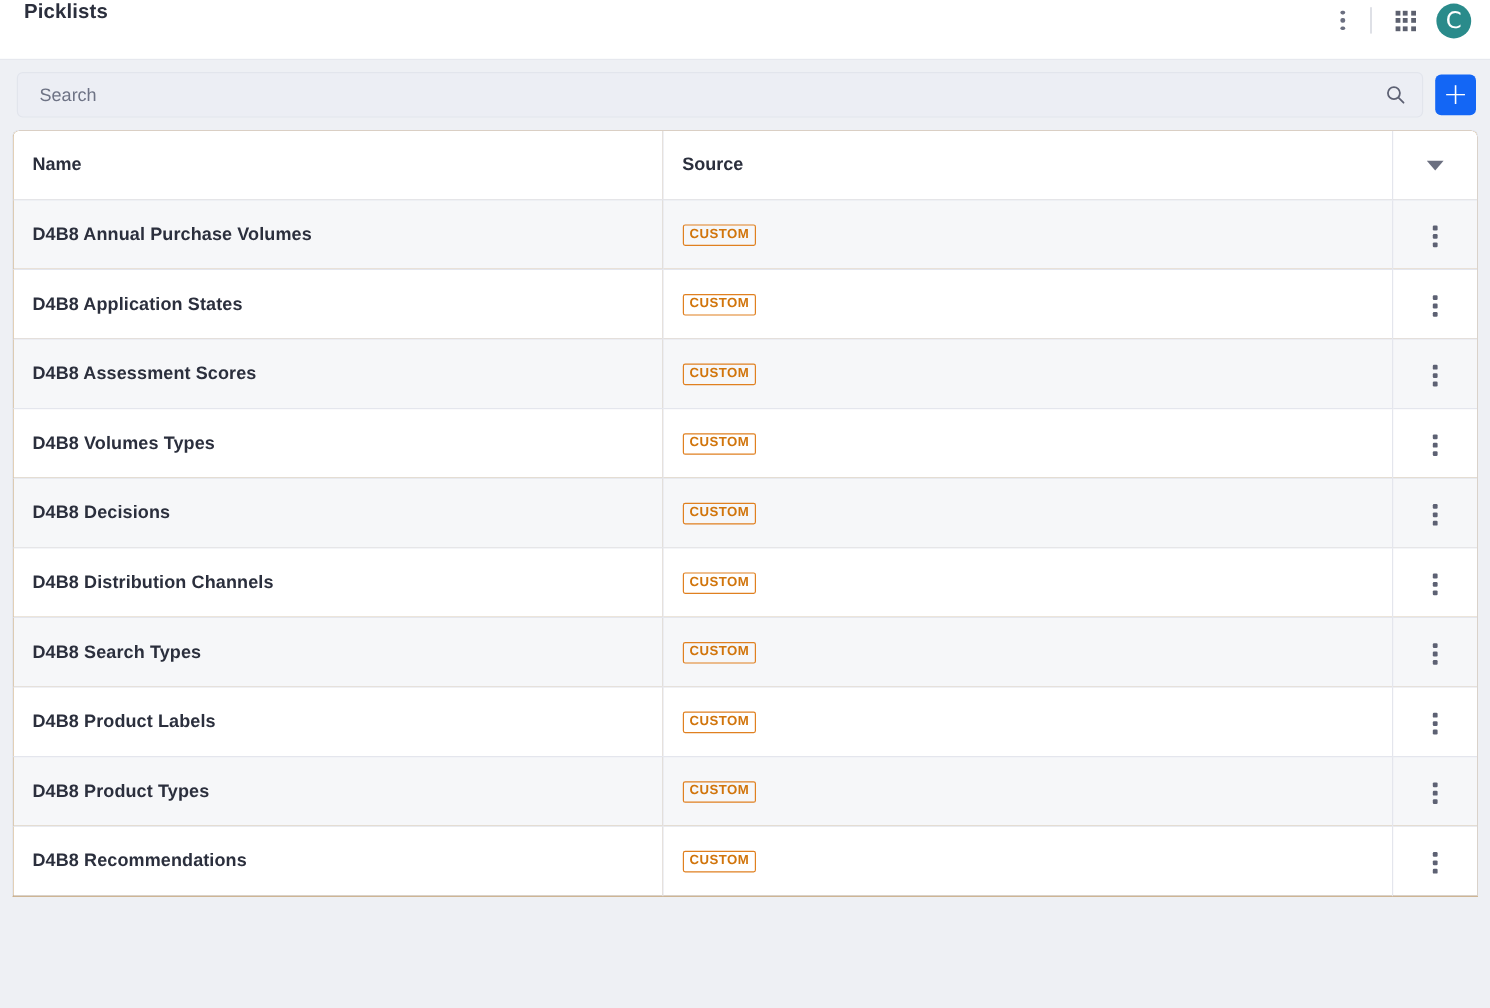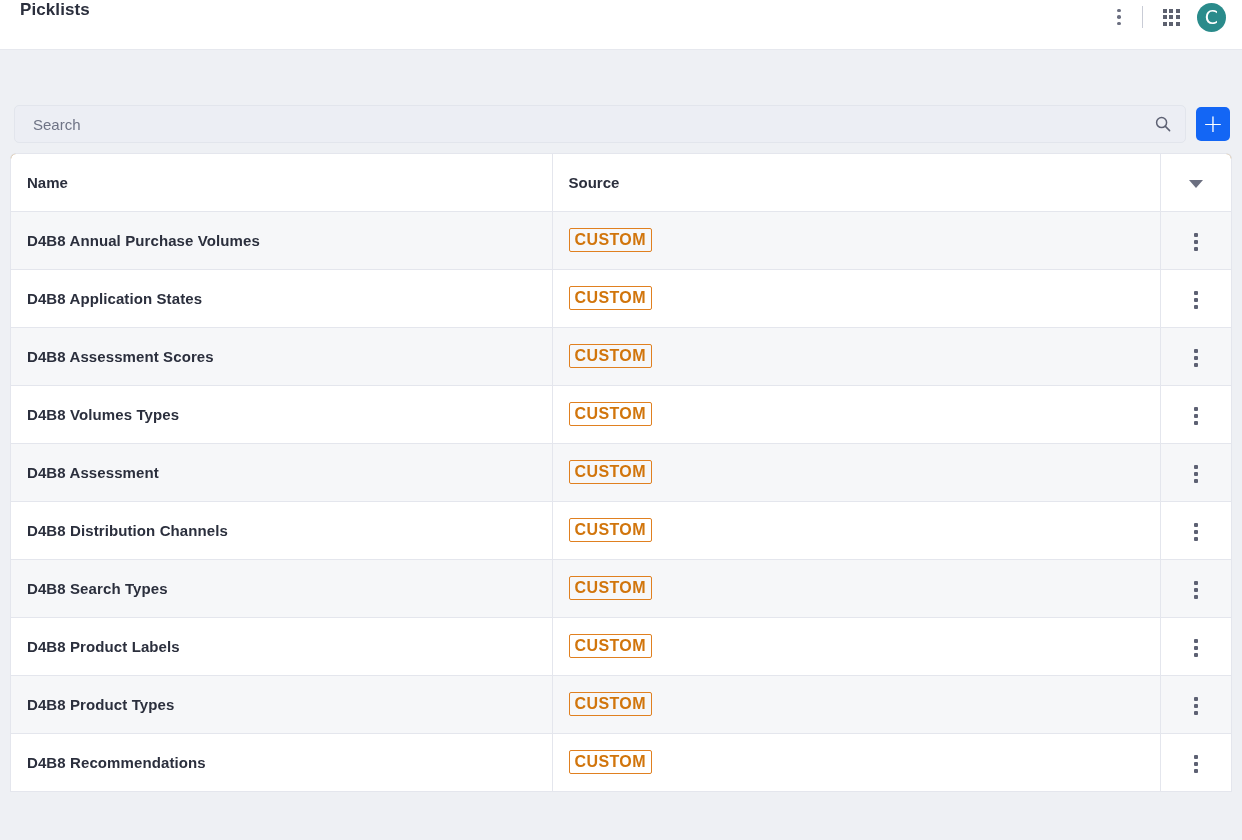--- a/index.html
+++ b/index.html
@@ -69,21 +69,20 @@
     font-family: "DejaVu Sans", sans-serif;
   }
 
   
   .searchrow {
     height: 58px;
     display: flex; align-items: center;
     padding: 0 12px 0 14px;
     gap: 10px;
     background: #eef0f4;
-    margin-top: 45px;
   }
   .searchbox {
     position: relative;
     flex: 1 1 auto;
     height: 38px;
     background: #eceef4;
     border: 1px solid #e2e5ec;
     border-radius: 5px;
     display: flex; align-items: center;
   }
@@ -167,21 +166,21 @@
   tbody tr:nth-child(odd)  td { background: #f6f7f9; }
   tbody tr:nth-child(even) td { background: #ffffff; }
 
   .rowname { font-weight: bold; letter-spacing: .1px; margin-top: 31px; }
 
   .badge {
     display: inline-block;
     border: 1px solid #e08020;
     color: #d1750c;
     background: transparent;
-    font-size: 16px;
+    font-size: 11px;
     font-weight: bold;
     letter-spacing: .4px;
     padding: 1px 5px 2px;
     border-radius: 2px;
     line-height: 1.2;
     font-family: "Liberation Sans", sans-serif;
   }
 
   .row-kebab {
     display: inline-flex; flex-direction: column;
@@ -288,21 +287,21 @@
         <tr>
           <td><span class="rowname">D4B8 Volumes Types</span></td>
           <td><span class="badge">CUSTOM</span></td>
           <td><span class="row-kebab">
               <i></i>
               <i></i>
               <i></i>
             </span></td>
         </tr>
         <tr>
-          <td><span class="rowname">D4B8 Assessment</span></td>
+          <td><span class="rowname">D4B8 Decisions</span></td>
           <td><span class="badge">CUSTOM</span></td>
           <td><span class="row-kebab">
               <i></i>
               <i></i>
               <i></i>
             </span></td>
         </tr>
         <tr>
           <td><span class="rowname">D4B8 Distribution Channels</span></td>
           <td><span class="badge">CUSTOM</span></td>

